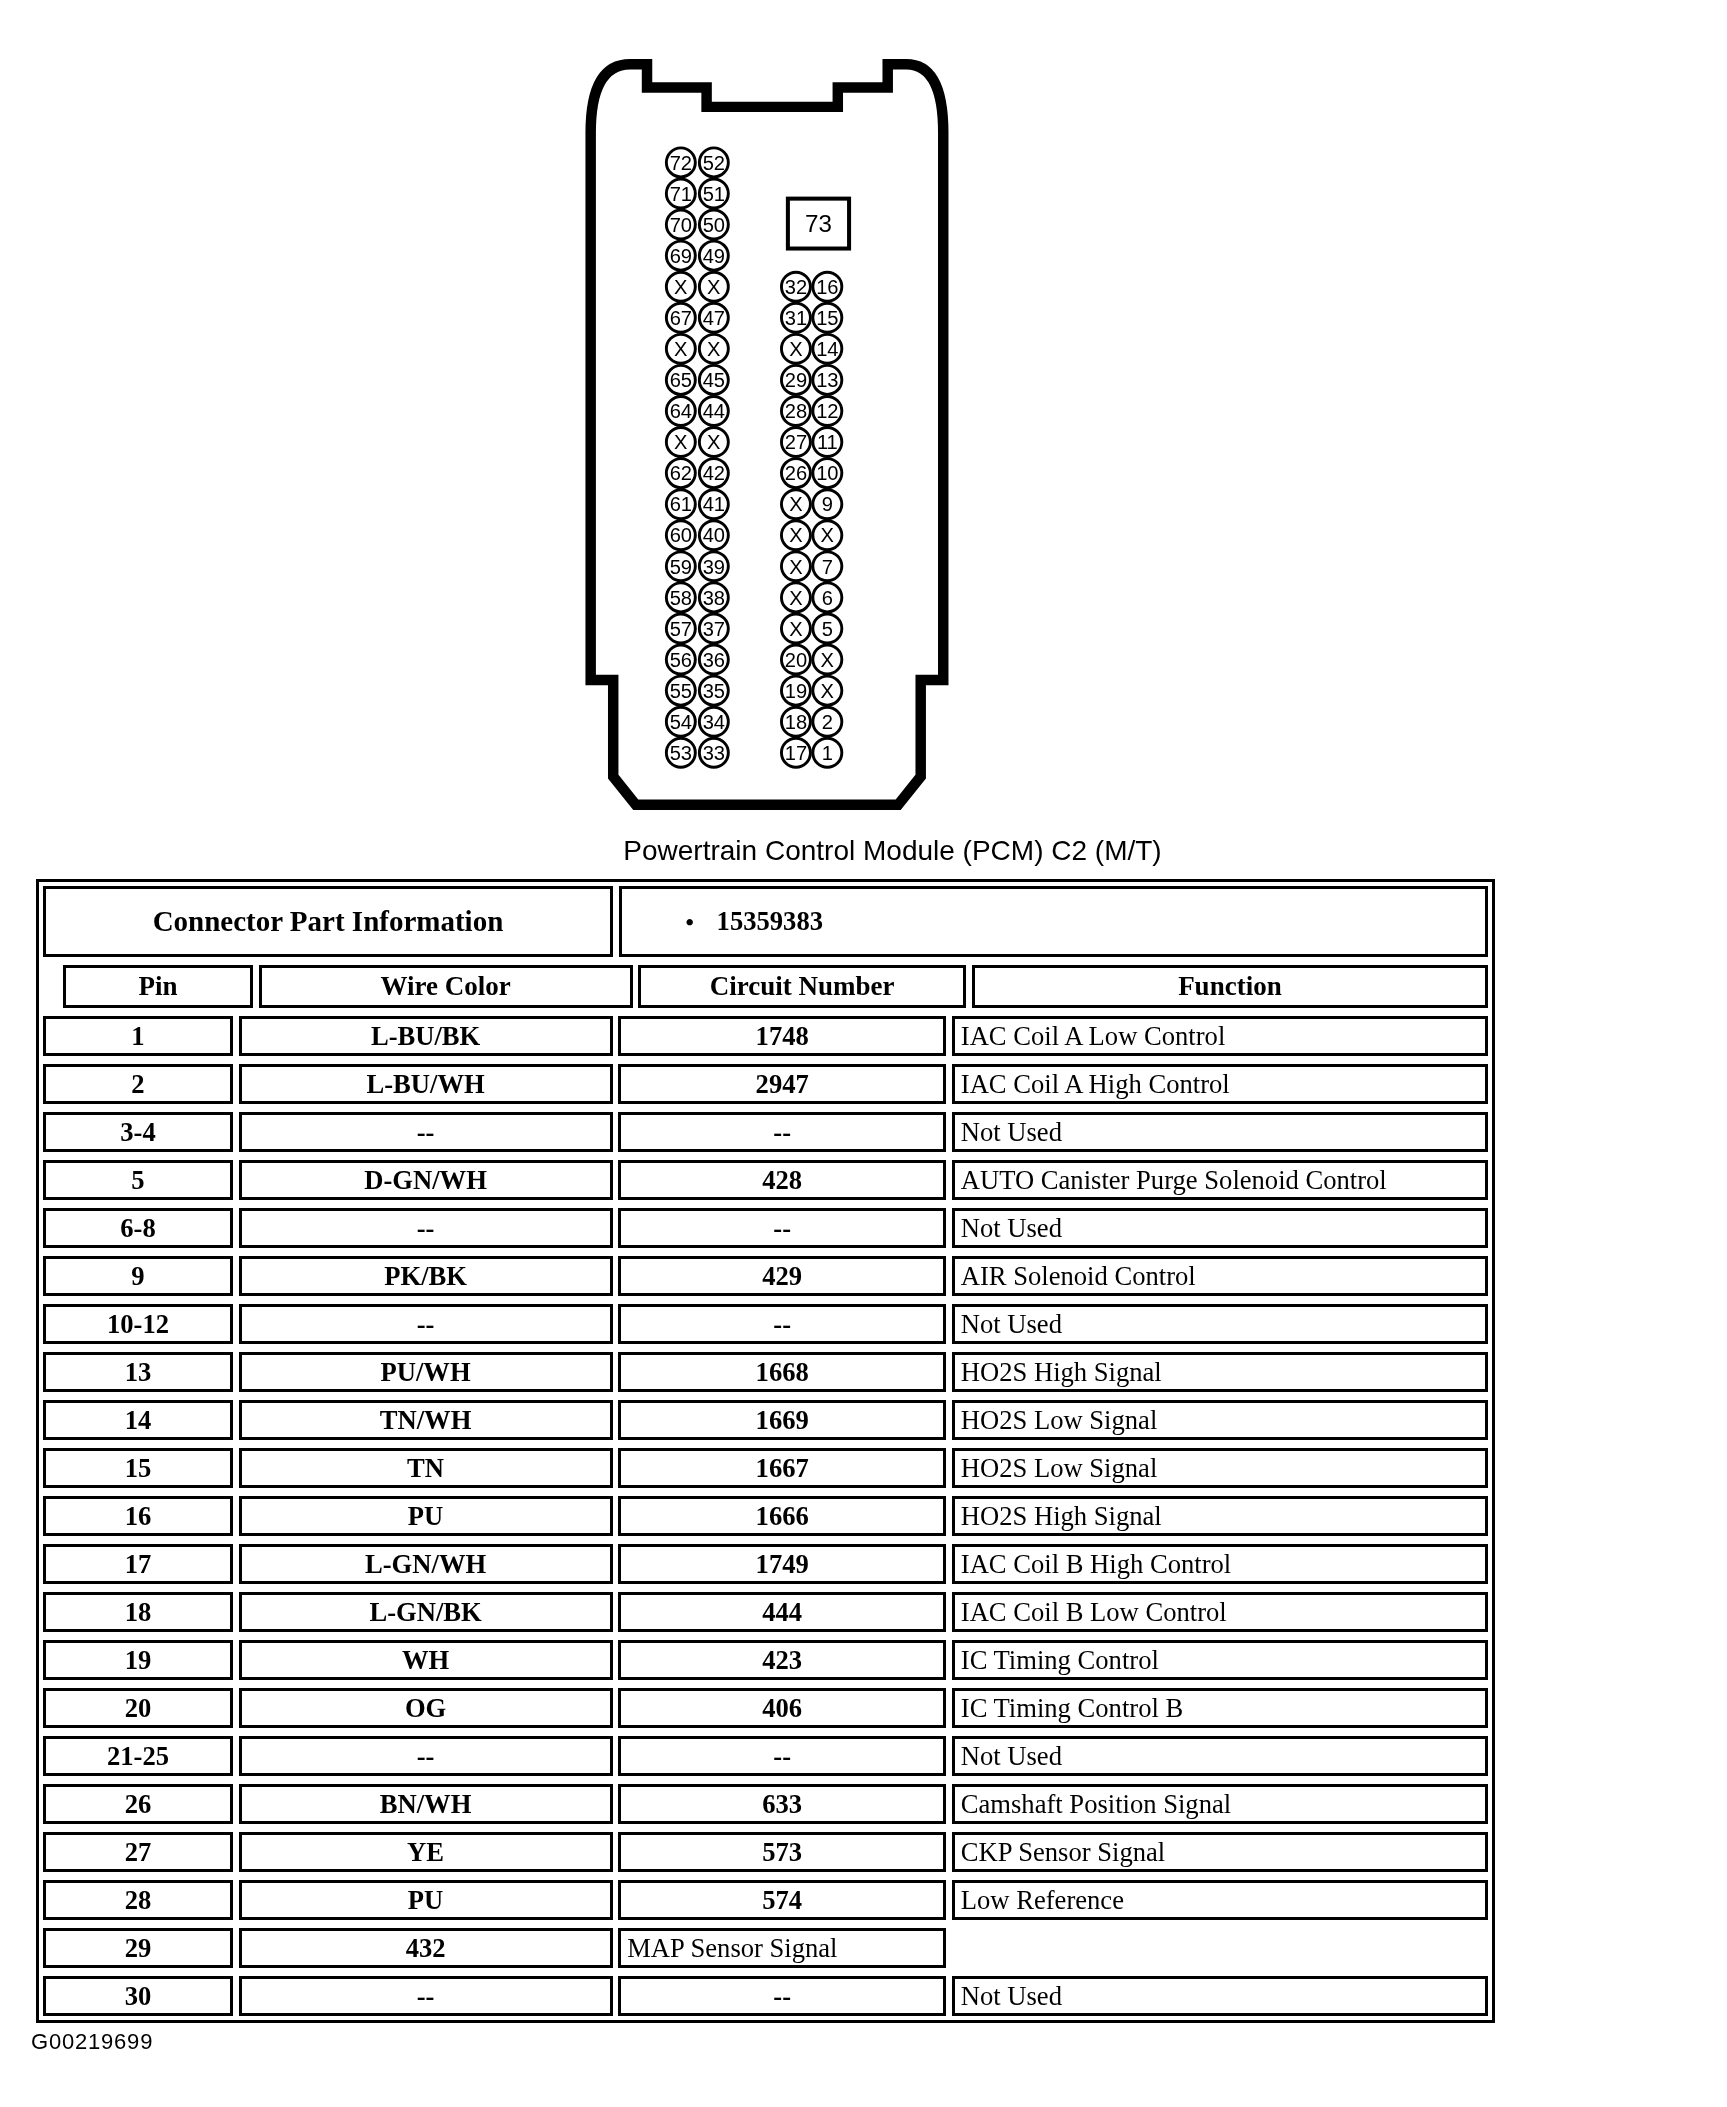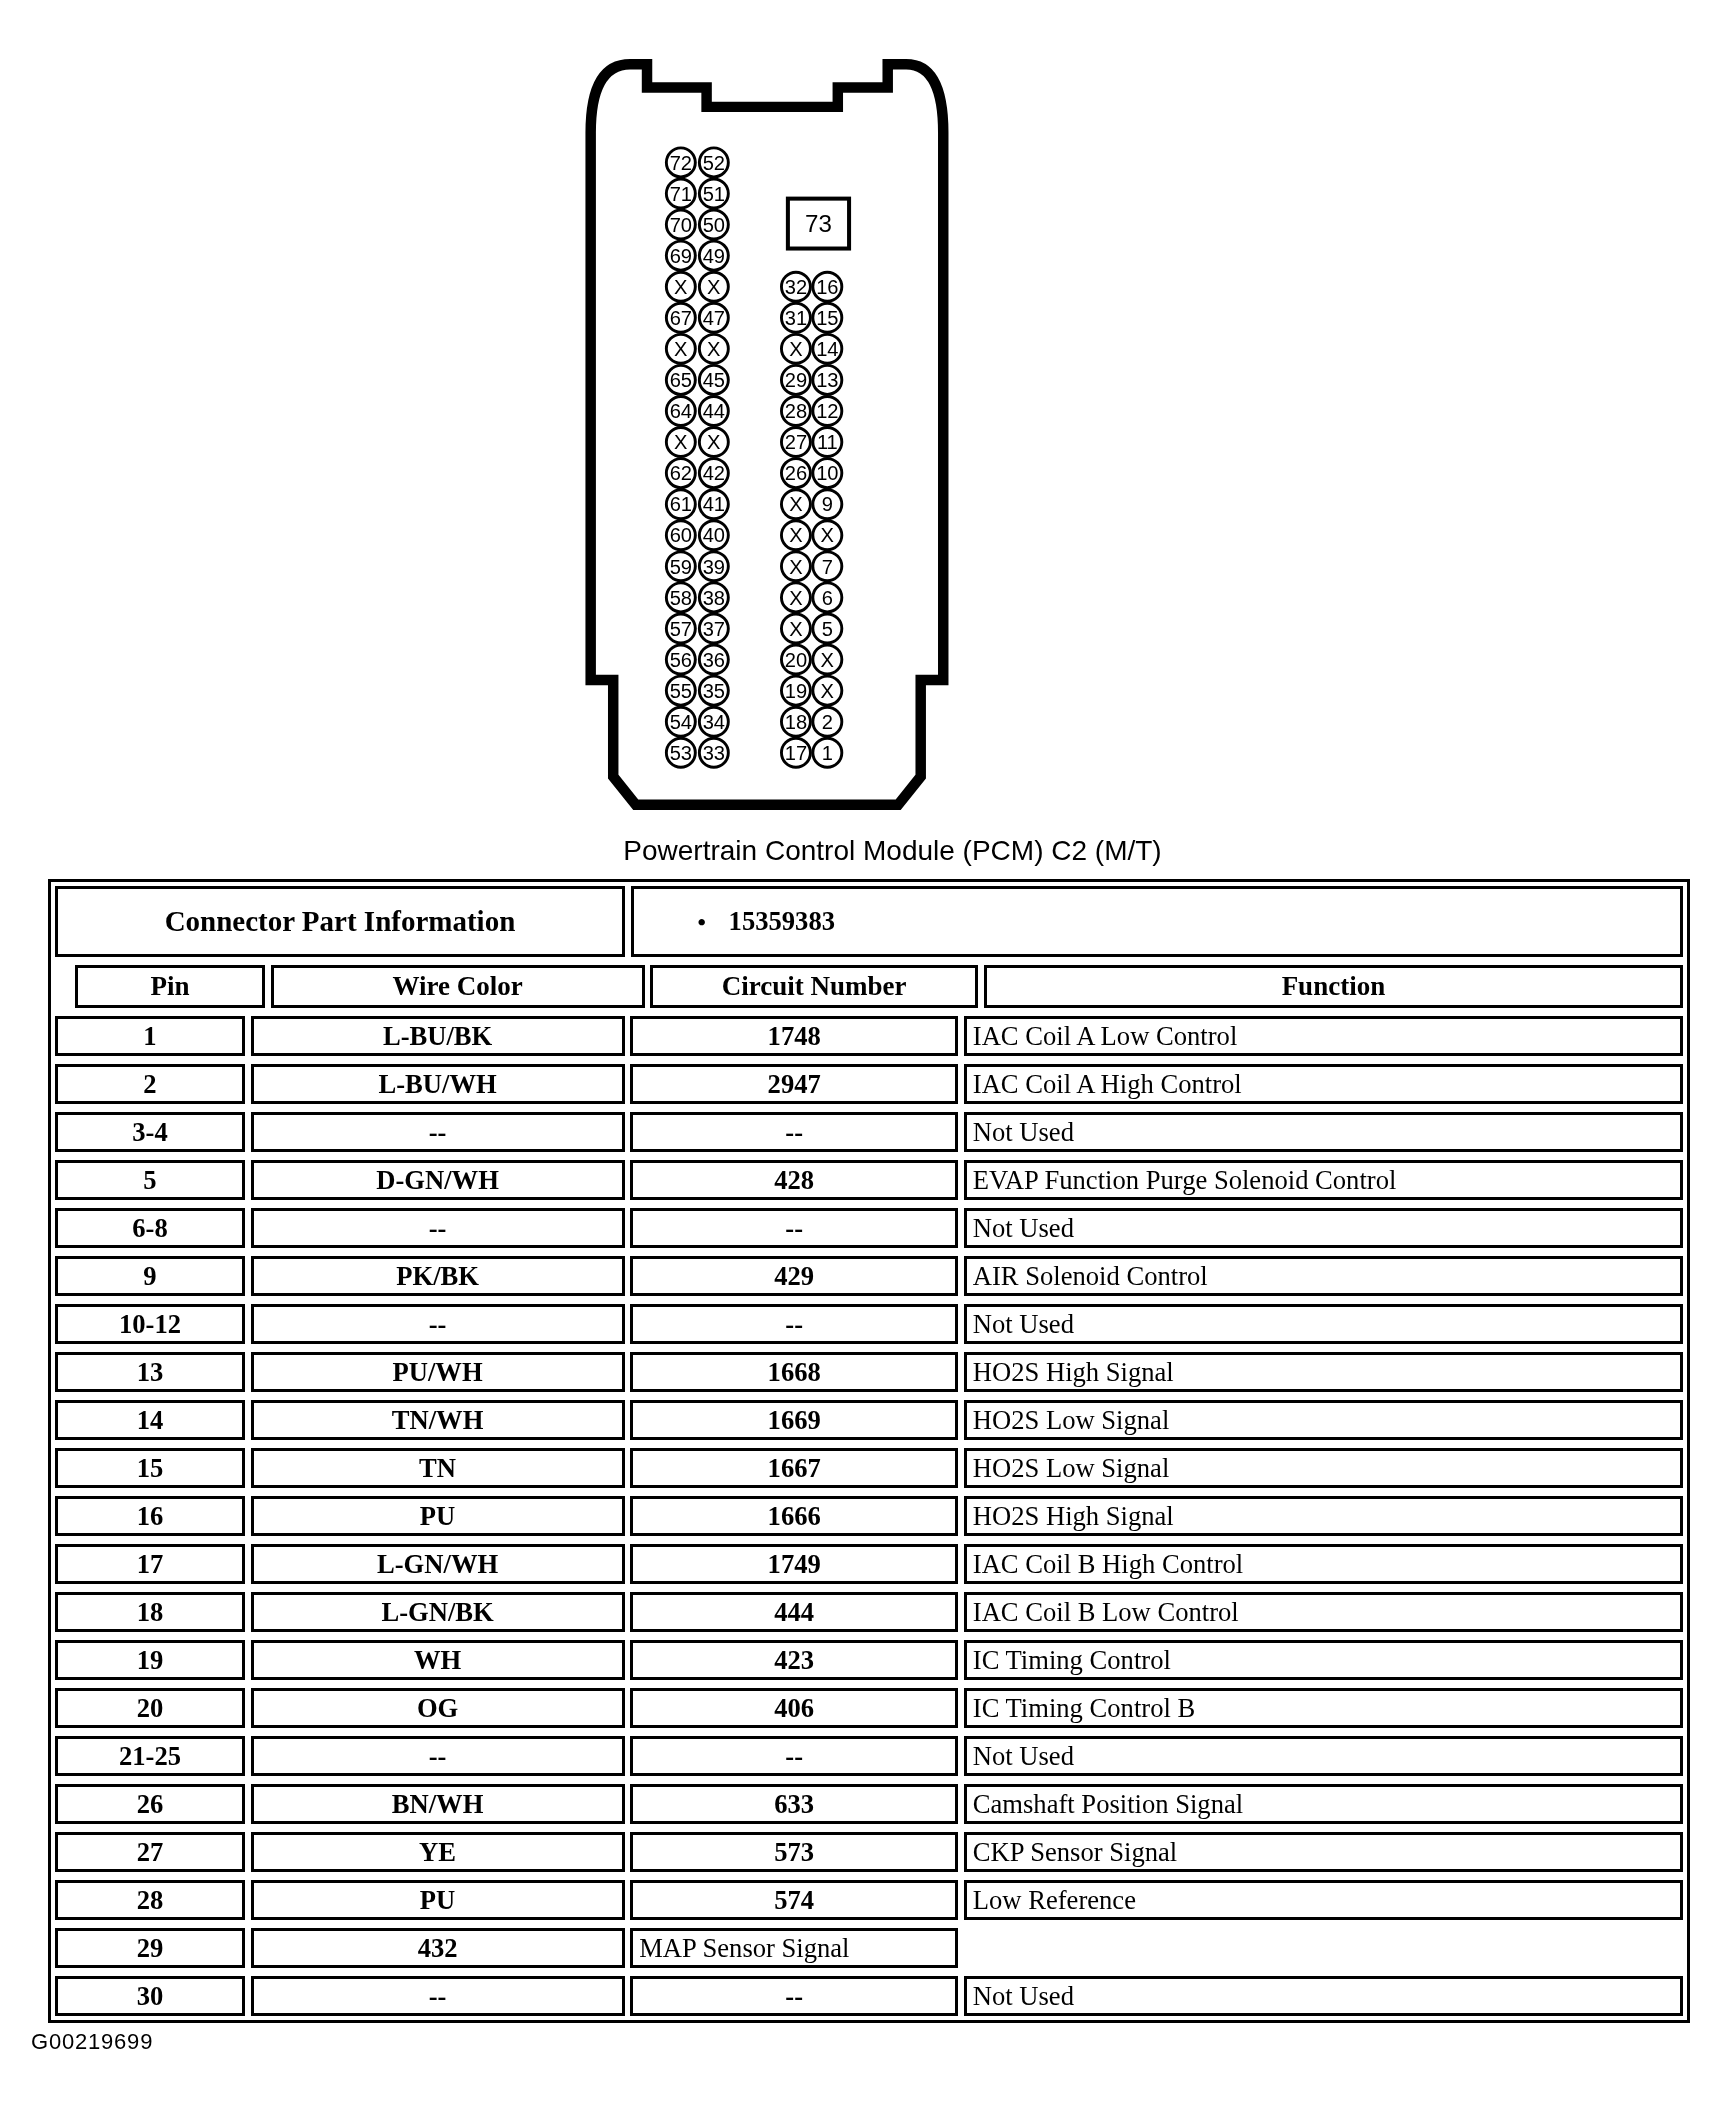--- a/index.html
+++ b/index.html
@@ -22,21 +22,21 @@
     text-align:center; font-weight:bold; font-size:22.5px; line-height:23px;
     letter-spacing:0.4px;
   }
   .figure-caption {
     position:absolute; left:595px; top:835px; width:595px;
     text-align:center; font-size:28px; font-weight:400;
   }
 
   
   .ptable {
-    position:absolute; left:48px; top:879px; width:1642px;
+    position:absolute; left:36px; top:879px; width:1459px;
     box-sizing:border-box; border:3.2px solid #000; background:#fff;
     padding:4px; display:flex; flex-direction:column; gap:8px;
     font-family:"Liberation Serif","DejaVu Serif",serif;
   }
   .trow  { display:grid; grid-template-columns:190px 374px 328px 1fr; column-gap:5.6px; }
   .trow.hdr1 { grid-template-columns:570px 1fr; height:71px; }
   .trow.hdr2 { height:43px;margin-left:20px; }
   .trow.data { height:40px; }
   .cell {
     box-sizing:border-box; border:3.2px solid #000; background:#fff;
@@ -244,21 +244,21 @@
           <div class="cell fn">IAC Coil A High Control</div>
         </div><div class="trow data">
           <div class="cell bold">3-4</div>
           <div class="cell bold">--</div>
           <div class="cell bold">--</div>
           <div class="cell fn">Not Used</div>
         </div><div class="trow data">
           <div class="cell bold">5</div>
           <div class="cell bold">D-GN/WH</div>
           <div class="cell bold">428</div>
-          <div class="cell fn">EVAP Function Purge Solenoid Control</div>
+          <div class="cell fn">AUTO Canister Purge Solenoid Control</div>
         </div><div class="trow data">
           <div class="cell bold">6-8</div>
           <div class="cell bold">--</div>
           <div class="cell bold">--</div>
           <div class="cell fn">Not Used</div>
         </div><div class="trow data">
           <div class="cell bold">9</div>
           <div class="cell bold">PK/BK</div>
           <div class="cell bold">429</div>
           <div class="cell fn">AIR Solenoid Control</div>

